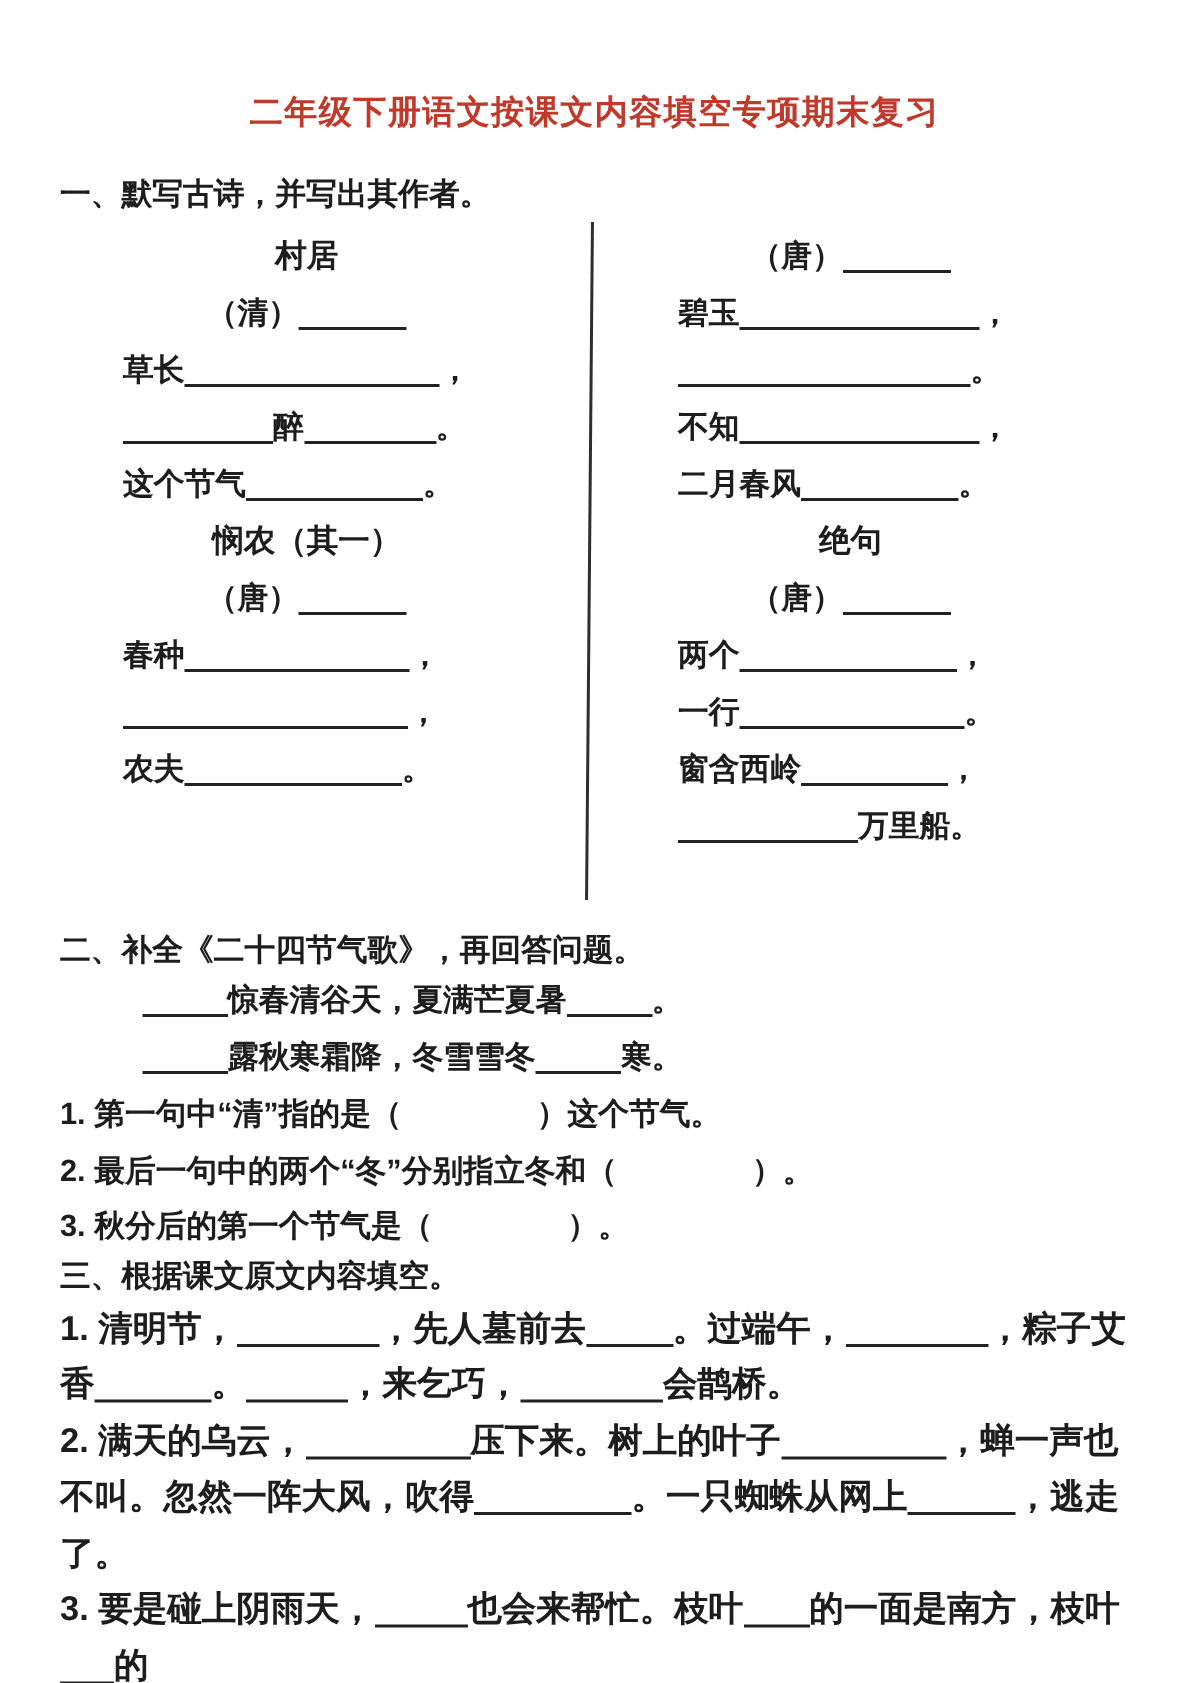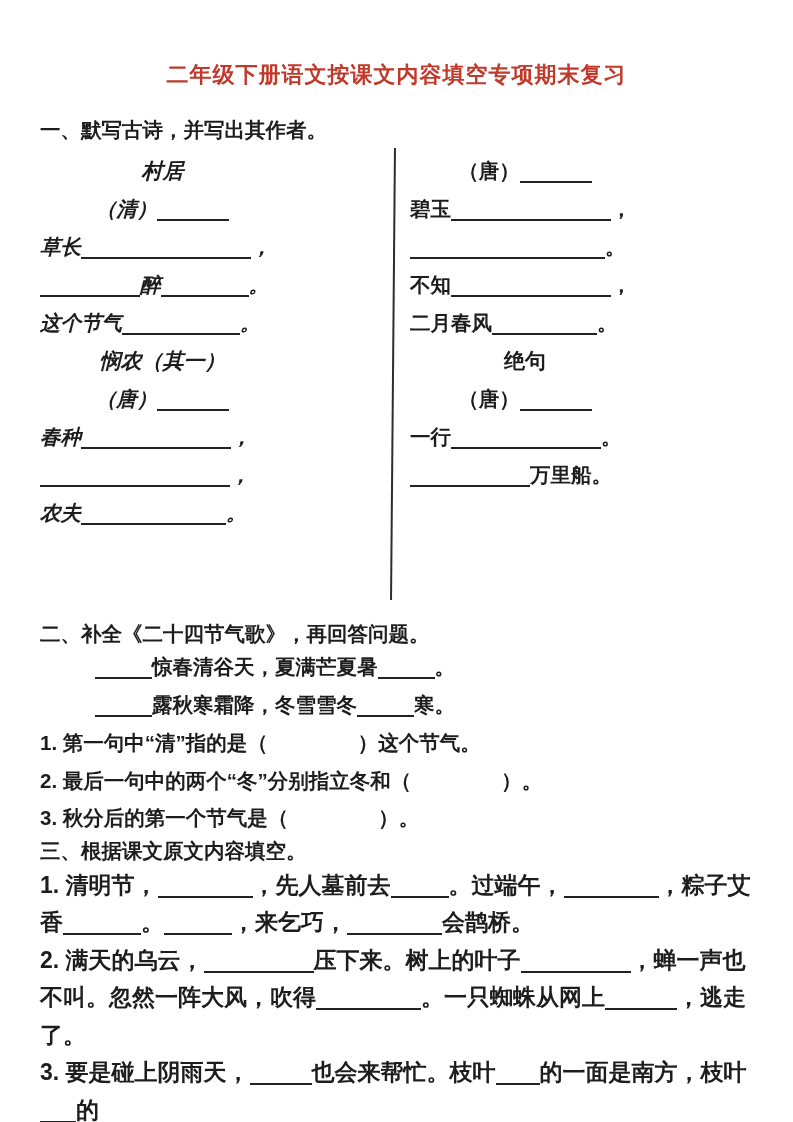--- a/index.html
+++ b/index.html
@@ -30,21 +30,21 @@
   }
   .sec-heading.s2{margin-top:12px;}
   .sec-heading.s3{margin-top:0;}
   .poem-grid{
     position:relative;
     display:flex;
     margin-top:8px;
     height:456px;
   }
   .poem-col{box-sizing:border-box;}
-  .col-left{margin-left:40px;width:245px;font-style:italic;}
+  .col-left{margin-left:82px;width:245px;}
   .col-right{margin-left:125px;width:230px;}
   .divider{
     position:absolute;
     left:392px;top:-4px;
     width:2px;height:452px;
     background:#2e2e2e;
     transform:rotate(0.5deg);
   }
   .line{
     height:38px;line-height:38px;
@@ -103,21 +103,23 @@
         <div class="poem">
           <div class="line author-line"><span class="seg-text">（唐）</span><span class="seg-blank" style="width: 72px; border-bottom-color: rgb(34, 34, 34);"></span></div>
           <div class="line poem-line"><span class="seg-text">碧玉</span><span class="seg-blank" style="width: 160px; border-bottom-color: rgb(34, 34, 34);"></span><span class="seg-text">，</span></div>
           <div class="line poem-line"><span class="seg-blank" style="width: 195px; border-bottom-color: rgb(34, 34, 34);"></span><span class="seg-text">。</span></div>
           <div class="line poem-line"><span class="seg-text">不知</span><span class="seg-blank" style="width: 160px; border-bottom-color: rgb(34, 34, 34);"></span><span class="seg-text">，</span></div>
           <div class="line poem-line"><span class="seg-text">二月春风</span><span class="seg-blank" style="width: 105px; border-bottom-color: rgb(34, 34, 34);"></span><span class="seg-text">。</span></div>
         </div>
         <div class="poem">
           <div class="line poem-title">绝句</div>
           <div class="line author-line"><span class="seg-text">（唐）</span><span class="seg-blank" style="width: 72px; border-bottom-color: rgb(34, 34, 34);"></span></div>
+          <div class="line poem-line"><span class="seg-text">两个</span><span class="seg-blank" style="width: 145px; border-bottom-color: rgb(34, 34, 34);"></span><span class="seg-text">，</span></div>
           <div class="line poem-line"><span class="seg-text">一行</span><span class="seg-blank" style="width: 150px; border-bottom-color: rgb(34, 34, 34);"></span><span class="seg-text">。</span></div>
+          <div class="line poem-line"><span class="seg-text">窗含西岭</span><span class="seg-blank" style="width: 98px; border-bottom-color: rgb(34, 34, 34);"></span><span class="seg-text">，</span></div>
           <div class="line poem-line"><span class="seg-blank" style="width: 120px; border-bottom-color: rgb(34, 34, 34);"></span><span class="seg-text">万里船。</span></div>
         </div>
       </div>
   </div>
 
   <div class="sec-heading s2">二、补全《二十四节气歌》，再回答问题。</div>
   <div id="song-lines">
       <div class="line song-line"><span class="seg-blank" style="width: 57px; border-bottom-color: rgb(34, 34, 34);"></span><span class="seg-text">惊春清谷天，夏满芒夏暑</span><span class="seg-blank" style="width: 57px; border-bottom-color: rgb(34, 34, 34);"></span><span class="seg-text">。</span></div>
       <div class="line song-line"><span class="seg-blank" style="width: 57px; border-bottom-color: rgb(34, 34, 34);"></span><span class="seg-text">露秋寒霜降，冬雪雪冬</span><span class="seg-blank" style="width: 57px; border-bottom-color: rgb(34, 34, 34);"></span><span class="seg-text">寒。</span></div>
     </div>

